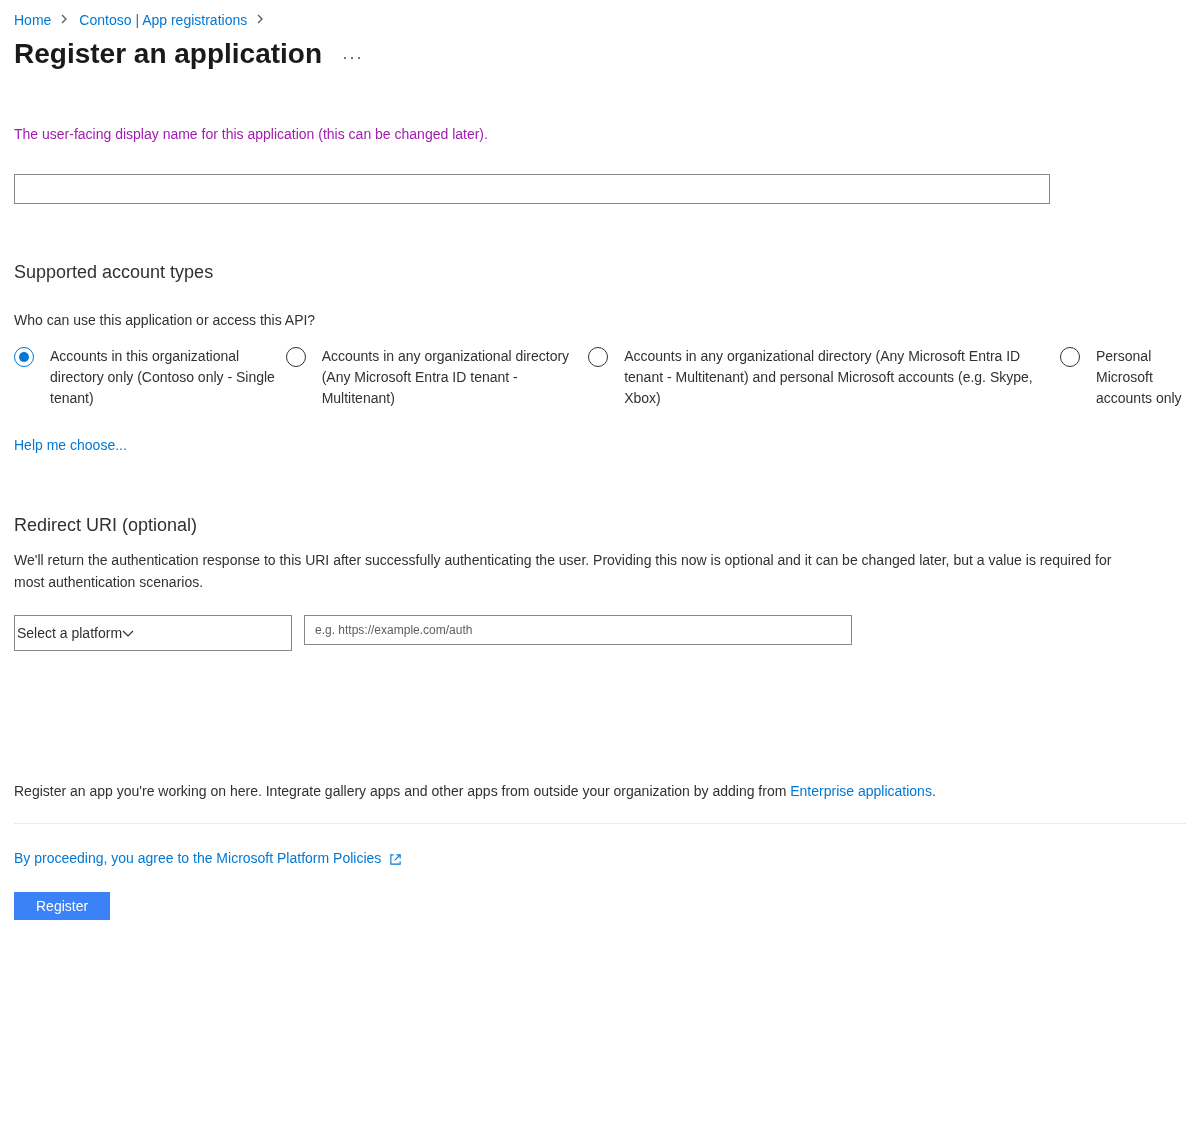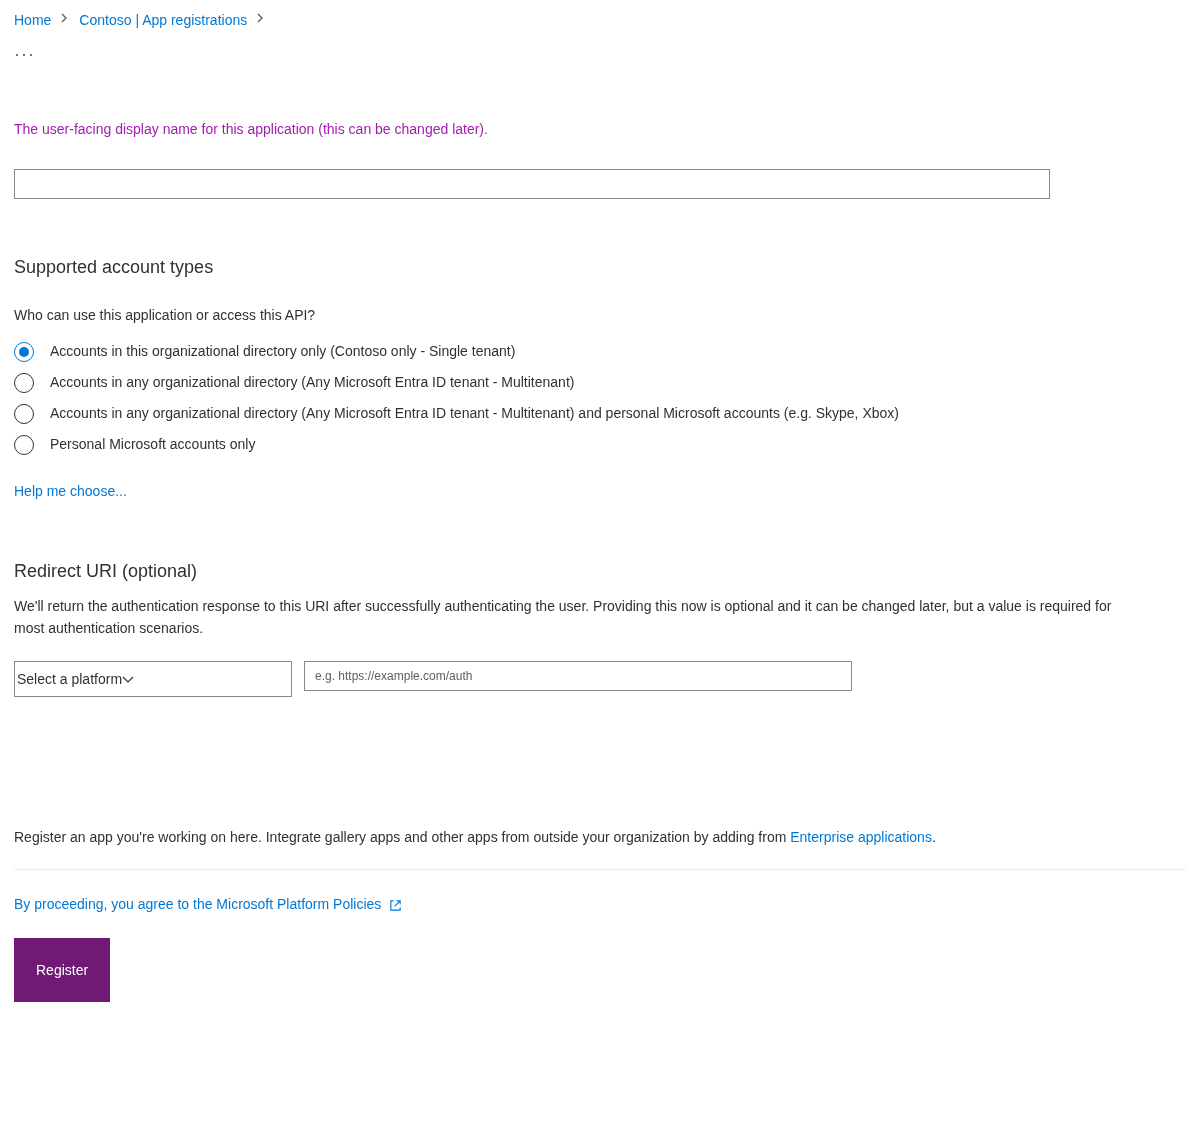--- a/index.html
+++ b/index.html
@@ -10,21 +10,21 @@
     body {
       font-family: "Segoe UI", -apple-system, BlinkMacSystemFont, sans-serif;
       font-size: 14px;
       color: #323130;
       background: #ffffff;
       padding: 12px 14px 24px 14px;
       width: 1200px;
     }
     .breadcrumb {
       display: flex;
-      align-items: flex-start;
+      align-items: center;
       gap: 10px;
       font-size: 14px;
       margin-bottom: 10px;
     }
     .breadcrumb a {
       color: #0078d4;
       text-decoration: none;
       cursor: pointer;
     }
     .breadcrumb .chev {
@@ -83,21 +83,21 @@
       margin-bottom: 24px;
     }
     .section-subtext {
       font-size: 14px;
       color: #323130;
       margin-bottom: 18px;
       margin-top: 29px;
     }
     .radio-group {
       display: flex;
-      flex-direction: column;
+      flex-direction: row;
       gap: 10px;
     }
     .radio-row {
       display: flex;
       align-items: flex-start;
       gap: 16px;
       cursor: pointer;
     }
     .radio-circle {
       width: 20px;
@@ -206,24 +206,24 @@
       align-items: center;
       gap: 8px;
     }
     .ext-icon svg {
       width: 13px;
       height: 13px;
       vertical-align: middle;
     }
     .register-btn {
       margin-top: 26px;
-      background: #701a75;
+      background: #3b82f6;
       color: #ffffff;
       border: none;
-      padding: 24px 22px;
+      padding: 6px 22px;
       font-size: 14px;
       font-family: inherit;
       cursor: pointer;
     }
   </style>
 </head>
 <body>
 
 
 
@@ -238,20 +238,21 @@
   <a>Contoso | App registrations</a>
   <span class="chev">
     <svg width="8" height="10" viewBox="0 0 8 10">
         <path d="M1 1 L5 5 L1 9" stroke="#605e5c" stroke-width="1.4" fill="none"></path>
       </svg>
   </span>
 </nav>
 
 
 <div class="page-title-row">
+  <h1 class="page-title">Register an application</h1>
   <span class="ellipsis-icon">···</span>
 </div>
 
 
 <div>
   <div class="field-help">The user-facing display name for this application (this can be changed later).</div>
   <input type="text" class="text-input" style="">
 </div>
 
 

